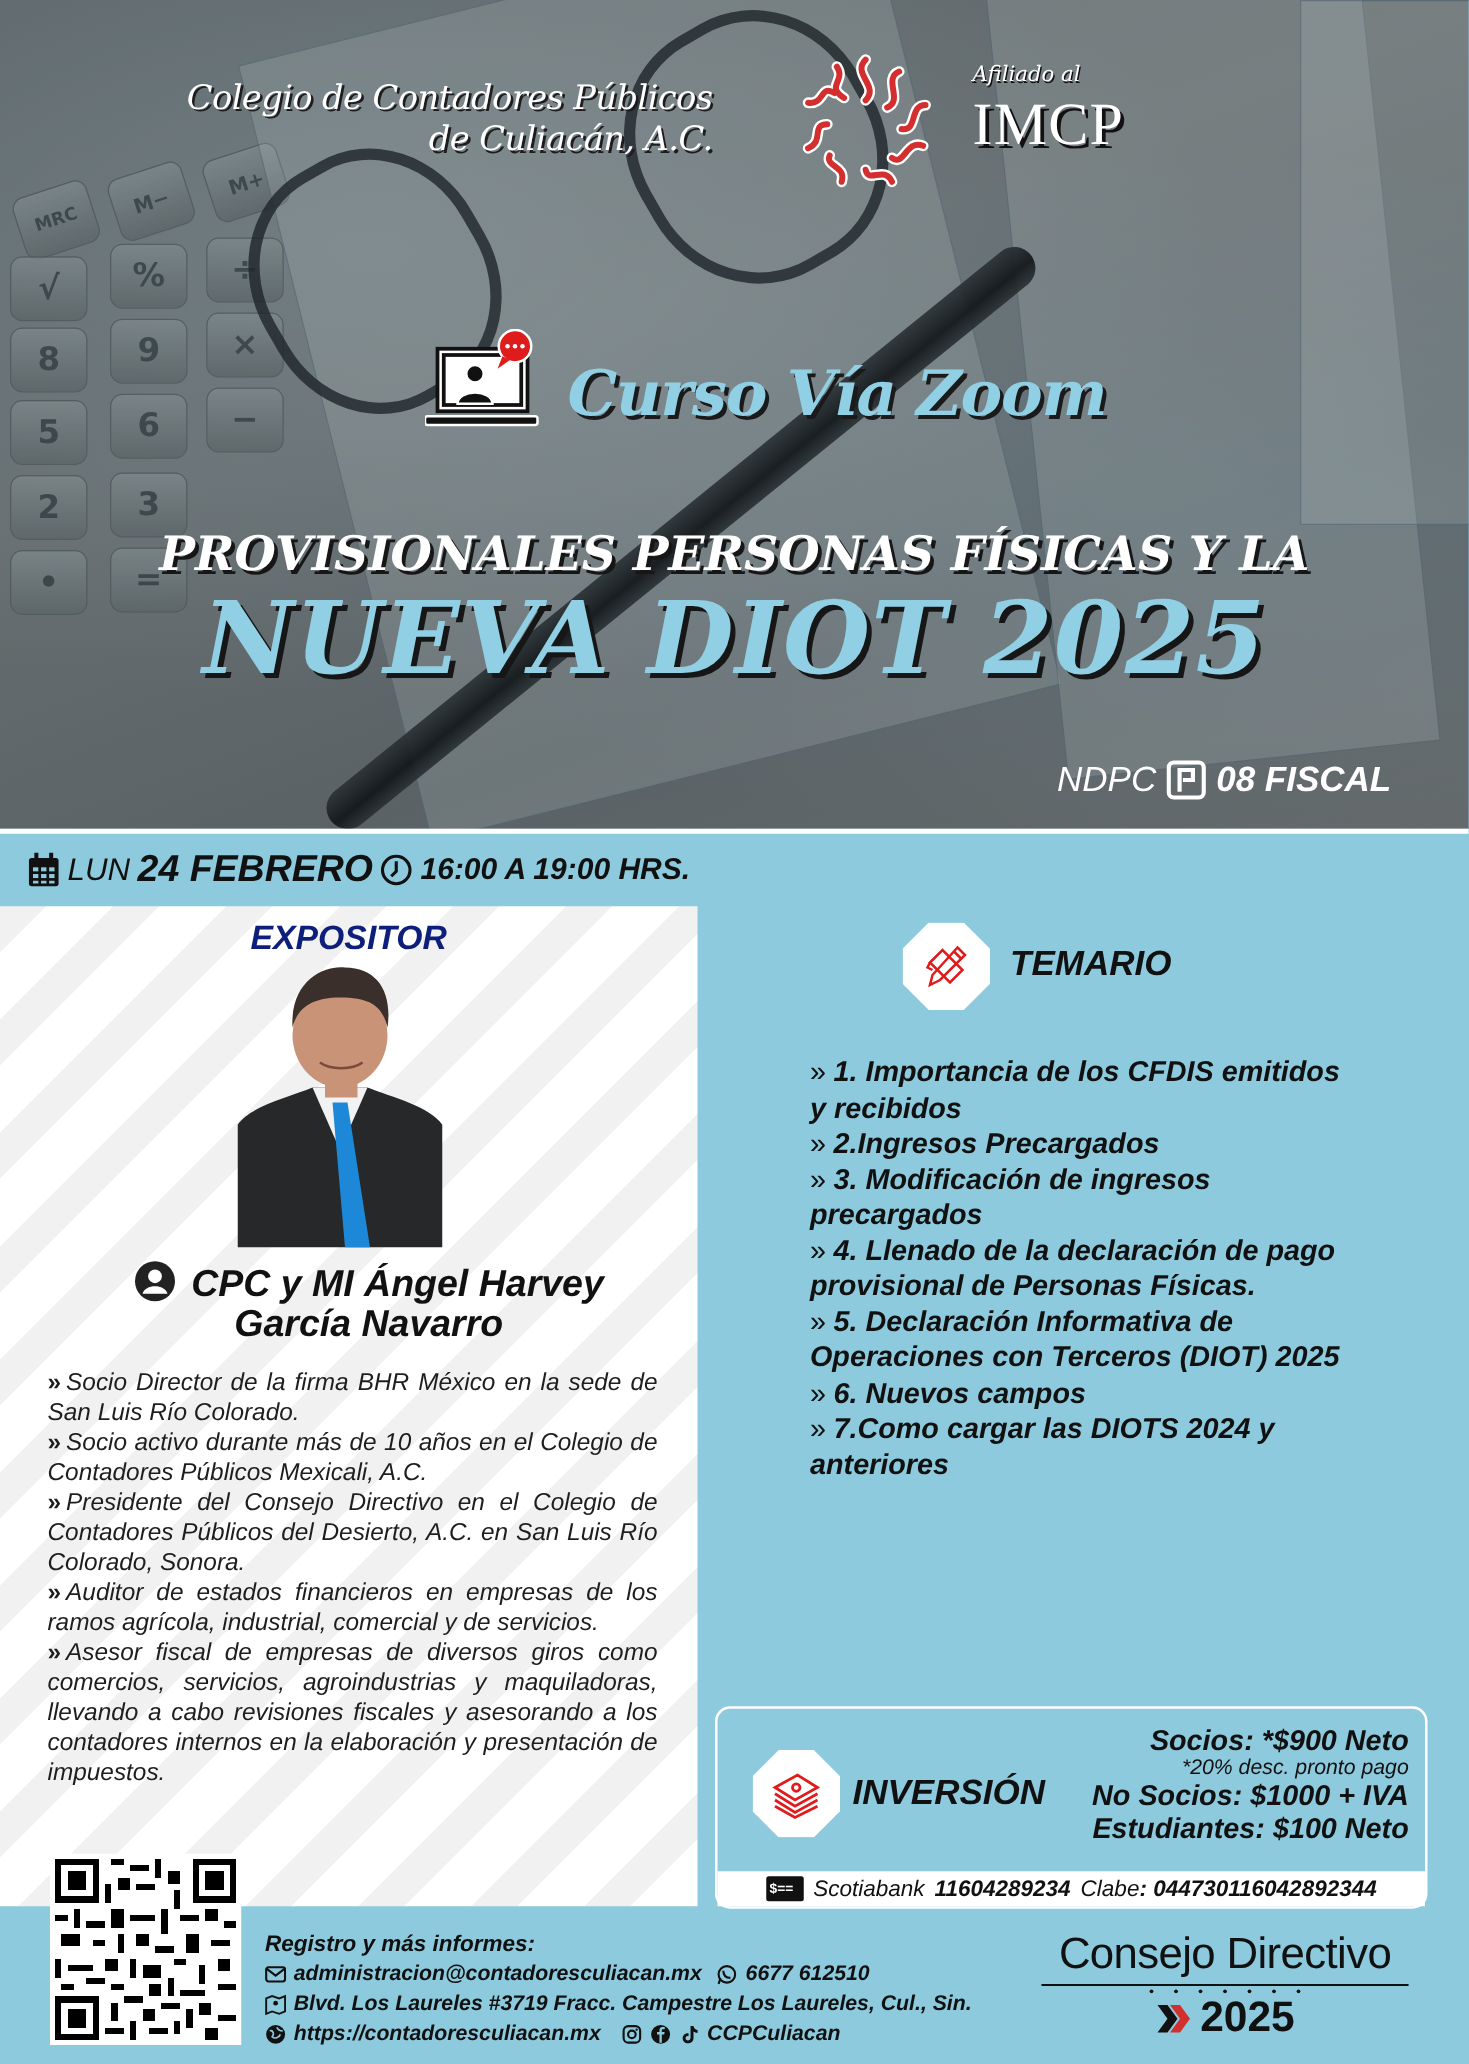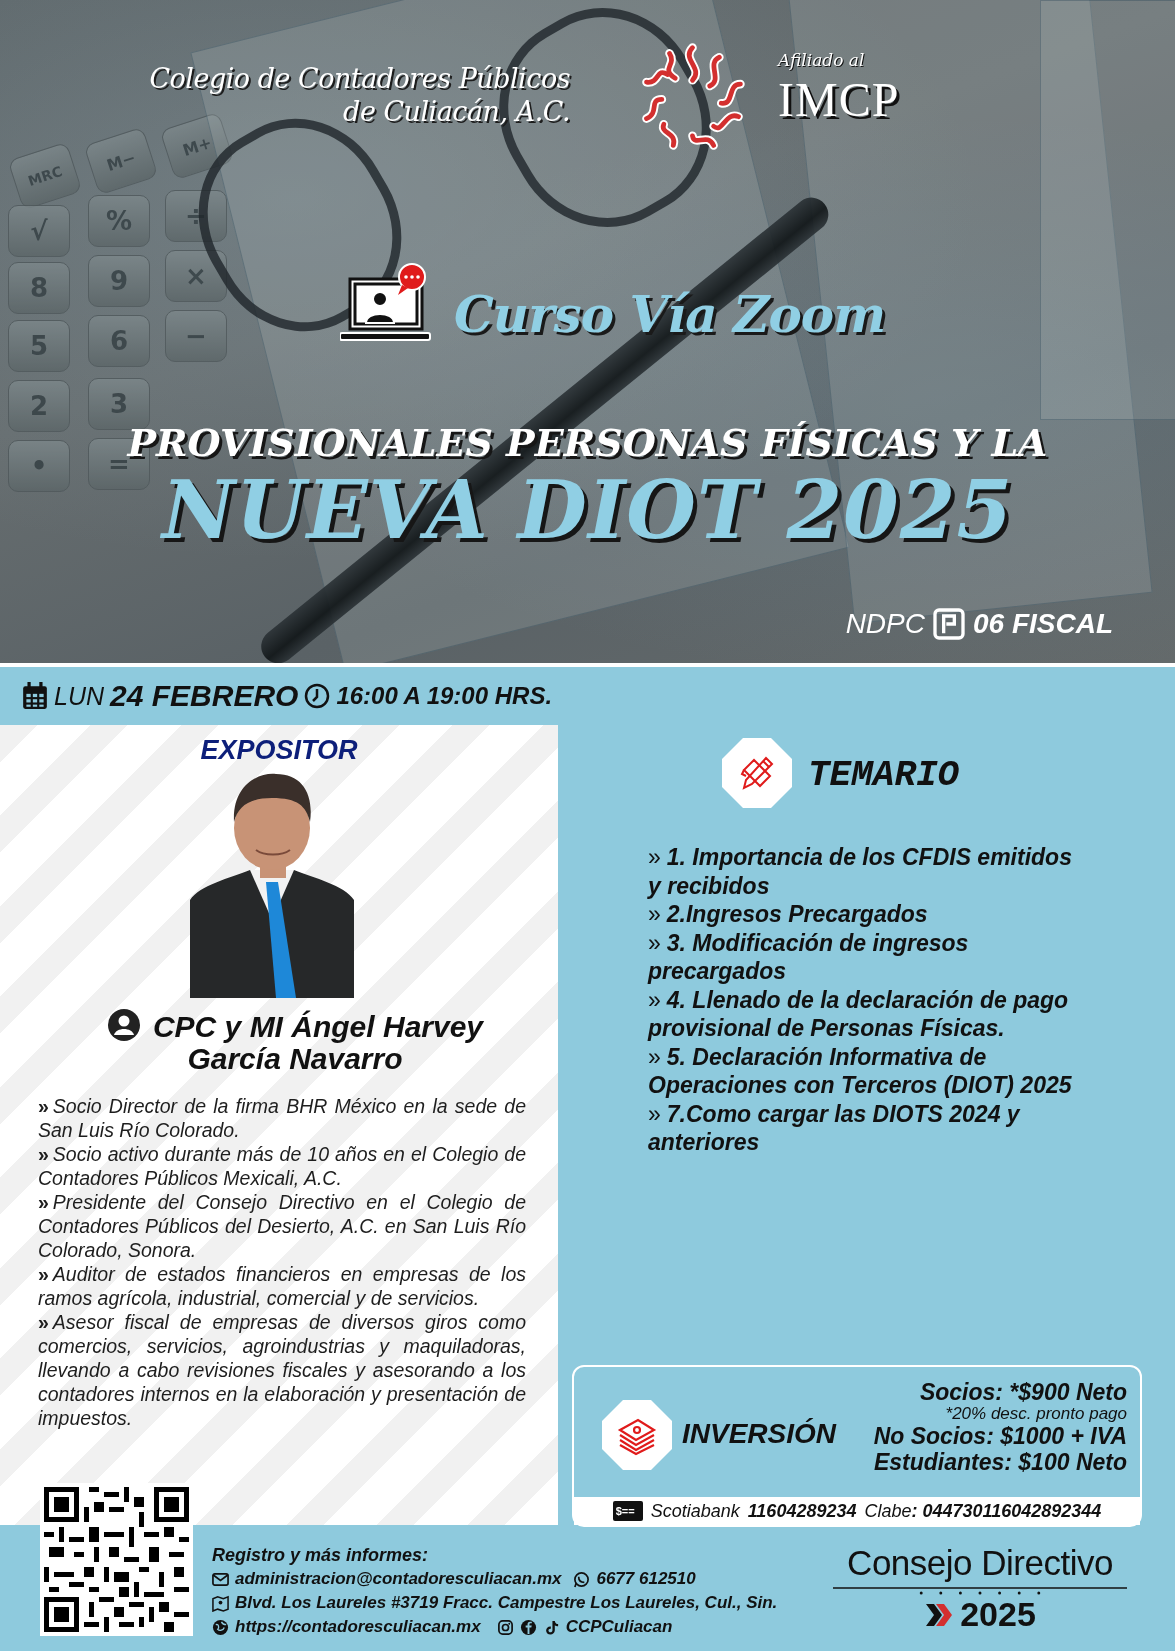--- a/index.html
+++ b/index.html
@@ -88,21 +88,21 @@
   .bio { position: absolute; left: 38px; width: 488px; top: 1094px; font-family: "Liberation Sans", sans-serif; font-style: italic; font-size: 19.5px; line-height: 24px; color: #1e1e1e; text-align: justify; }
   .bio p { margin: 0; }
   .chev { font-weight: bold; font-style: normal; margin-right: 4px; }
 
   
   .oct {
     position: absolute; width: 70px; height: 70px; background: #fff;
     clip-path: polygon(30% 0,70% 0,100% 30%,100% 70%,70% 100%,30% 100%,0 70%,0 30%);
     display: flex; align-items: center; justify-content: center;
   }
-  .temario-title { position: absolute; left: 808px; top: 755px; font-family: Liberation Mono, monospace; font-style: italic; font-weight: bold; font-size: 36px; color: #111; }
+  .temario-title { position: absolute; left: 808px; top: 755px; font-family: Liberation Sans, sans-serif; font-style: italic; font-weight: bold; font-size: 28px; color: #111; }
   .temario-list { position: absolute; left: 648px; top: 843px; width: 440px; font-family: "Liberation Sans", sans-serif; font-style: italic; font-weight: bold; font-size: 23px; line-height: 28.5px; color: #111; list-style: none; }
   .temario-list .chev2 { font-style: normal; font-weight: normal; margin-right: 6px; }
 
   
   .inv-box { position: absolute; left: 572px; top: 1365px; width: 570px; height: 162px; border: 2px solid #fff; border-radius: 12px; overflow: hidden; }
   .inv-title { position: absolute; left: 682px; top: 1418px; font-family: "Liberation Sans", sans-serif; font-style: italic; font-weight: bold; font-size: 28px; color: #111; }
   .prices { position: absolute; right: 48px; top: 1379px; text-align: right; font-family: "Liberation Sans", sans-serif; font-style: italic; color: #111; }
   .prices .p { font-weight: bold; font-size: 23px; line-height: 26px; }
   .prices .n { font-size: 17px; line-height: 18px; }
   .bank-bar { position: absolute; left: 574px; top: 1497px; width: 566px; height: 28px; background: #fff; display: flex; align-items: center; justify-content: center; gap: 8px; font-family: "Liberation Sans", sans-serif; font-style: italic; font-size: 18px; color: #111; }
@@ -204,21 +204,21 @@
 
   <div class="title-line t2">PROVISIONALES PERSONAS FÍSICAS Y LA</div>
   <div class="title-line t3">NUEVA DIOT 2025</div>
 
   <div class="ndpc">
     <span class="lbl">NDPC</span>
     <svg class="flag-icon" viewBox="0 0 24 24" style="border:none;width:32px;height:32px;">
       <rect x="1.5" y="1.5" width="21" height="21" rx="3" fill="none" stroke="#fff" stroke-width="2.5"></rect>
       <path d="M8 19 V6 H16 V12 H10" fill="none" stroke="#fff" stroke-width="2.5"></path>
     </svg>
-    <span class="val">06 FISCAL</span>
+    <span class="val">08 FISCAL</span>
   </div>
 </div>
 <div class="hero-border"></div>
 
 <div class="date-bar">
   <svg class="cal-icon" viewBox="0 0 24 26">
     <rect x="1" y="4" width="22" height="21" rx="2" fill="#111"></rect>
     <rect x="5" y="0" width="3" height="6" fill="#111"></rect>
       <rect x="16" y="0" width="3" height="6" fill="#111"></rect>
     <g fill="#8ecadd">
@@ -284,20 +284,21 @@
     </g>
   </svg>
 </div>
 <div class="temario-title">TEMARIO</div>
 <ul class="temario-list">
   <li><span class="chev2">»</span><span>1. Importancia de los CFDIS emitidos y recibidos</span></li>
   <li><span class="chev2">»</span><span>2.Ingresos Precargados</span></li>
   <li><span class="chev2">»</span><span>3. Modificación de ingresos precargados</span></li>
   <li><span class="chev2">»</span><span>4. Llenado de la declaración de pago provisional de Personas Físicas.</span></li>
   <li><span class="chev2">»</span><span>5. Declaración Informativa de Operaciones con Terceros (DIOT) 2025</span></li>
+  <li><span class="chev2">»</span><span>6. Nuevos campos</span></li>
   <li><span class="chev2">»</span><span>7.Como cargar las DIOTS 2024 y anteriores</span></li>
 </ul>
 
 <div class="inv-box"></div>
 <div class="oct" style="left:602px;top:1400px;">
   <svg width="42" height="42" viewBox="0 0 42 42">
     <g fill="none" stroke="#e01b1b" stroke-width="2.2">
       <path d="M4 16 L22 6 L38 16 L20 26 Z"></path>
       <path d="M4 21 L20 31 L38 21"></path>
       <path d="M4 26 L20 36 L38 26"></path>

